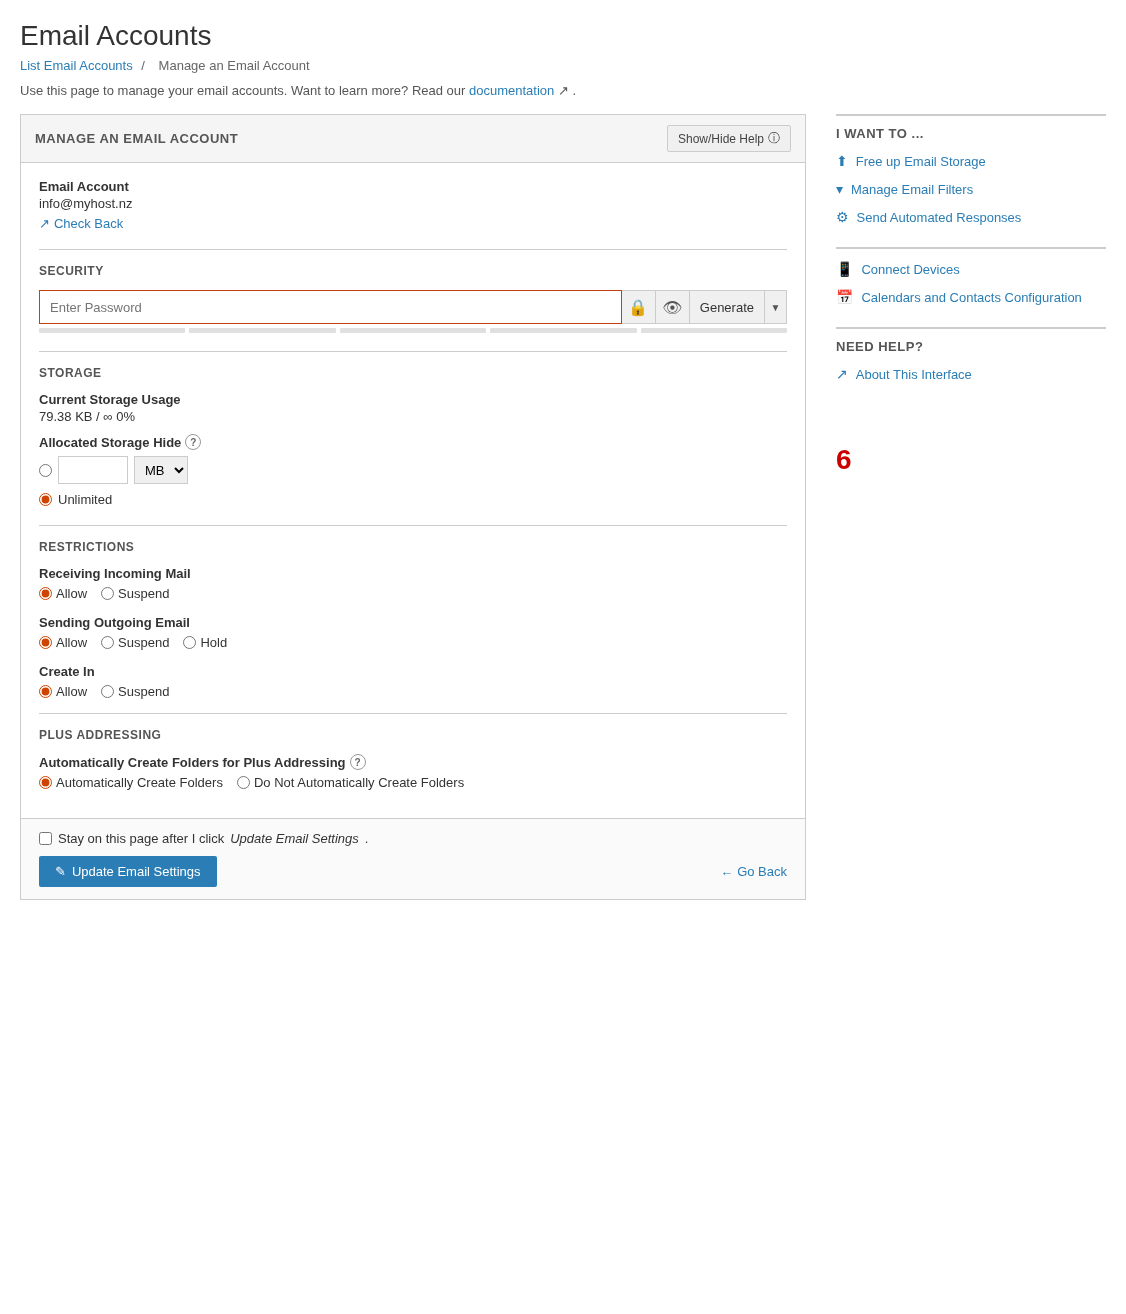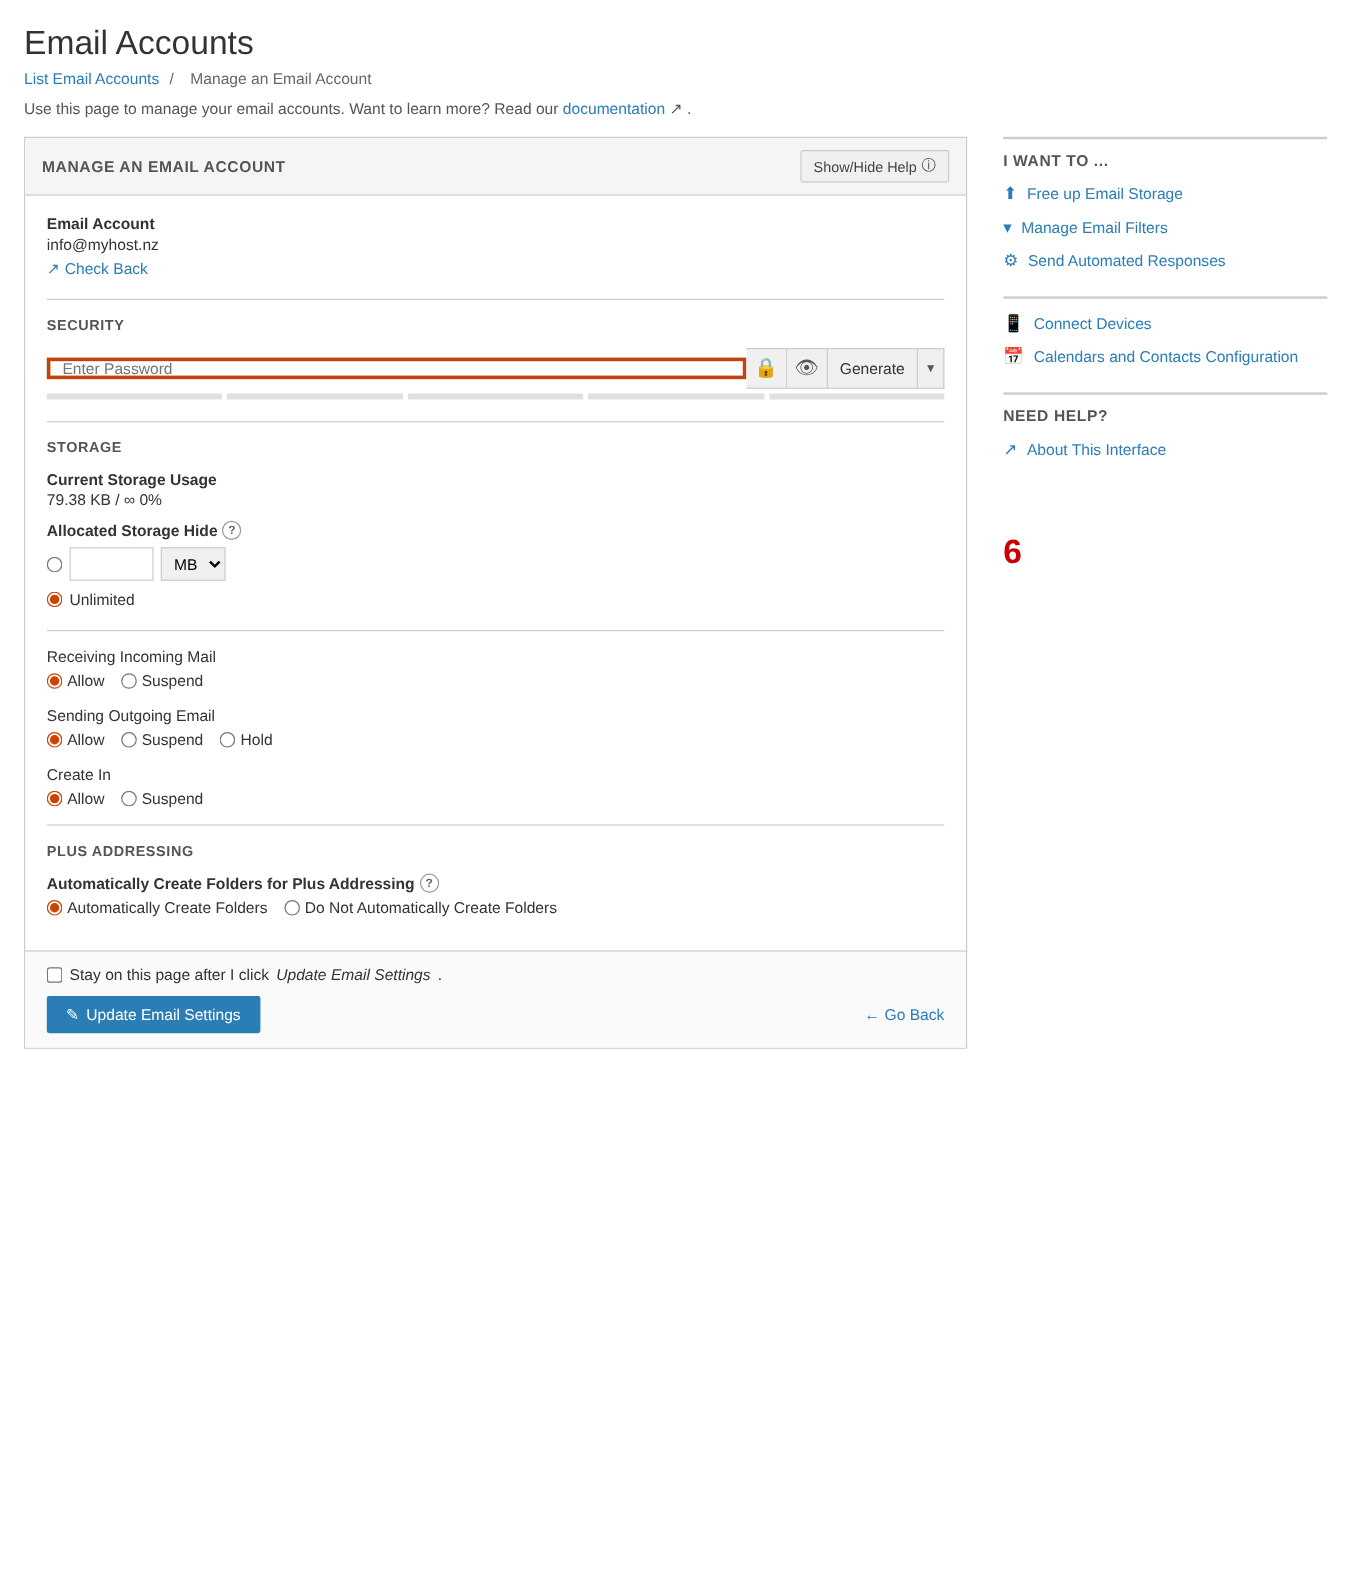--- a/index.html
+++ b/index.html
@@ -27,40 +27,40 @@
     .field-group { margin-bottom: 18px; }
     .field-label { font-weight: bold; font-size: 13px; margin-bottom: 2px; }
     .field-value { font-size: 13px; color: #333; margin-bottom: 4px; }
     .field-link { color: #2a7db5; text-decoration: none; font-size: 13px; display: inline-flex; align-items: center; gap: 4px; }
     
     .section-divider { border: none; border-top: 1px solid #ccc; margin: 14px 0; }
     
     .section-title { font-size: 12px; font-weight: bold; color: #555; letter-spacing: 0.5px; text-transform: uppercase; margin-bottom: 12px; }
     
     .input-row { display: flex; align-items: center; gap: 0; margin-top: 6px; }
-    .password-input { flex: 1; border: 3px solid #c2410c; padding: 6px 10px; font-size: 13px; height: 18px; outline: none; }
+    .password-input { flex: 1; border: 1px solid #c2410c; padding: 6px 10px; font-size: 13px; height: 34px; outline: none; }
     .icon-btn { border: 1px solid #ccc; border-left: none; background: #f0f0f0; height: 34px; width: 34px; cursor: pointer; display: flex; align-items: center; justify-content: center; font-size: 16px; color: #555; }
     .generate-btn { border: 1px solid #ccc; border-left: none; background: #f0f0f0; height: 34px; padding: 0 10px; cursor: pointer; font-size: 13px; color: #333; }
     .generate-arrow { border: 1px solid #ccc; border-left: none; background: #f0f0f0; height: 34px; width: 22px; cursor: pointer; display: flex; align-items: center; justify-content: center; color: #555; font-size: 10px; }
     
     .password-strength { display: flex; gap: 4px; margin-top: 4px; }
     .strength-bar { height: 5px; flex: 1; background: #e0e0e0; border-radius: 1px; }
     
     .storage-info { font-size: 13px; margin-bottom: 10px; color: #333; }
     .allocated-label { font-size: 13px; font-weight: bold; display: flex; align-items: center; gap: 4px; }
     .help-icon { display: inline-flex; align-items: center; justify-content: center; width: 16px; height: 16px; border: 1px solid #999; border-radius: 50%; font-size: 10px; color: #666; cursor: pointer; }
     
     .storage-input-row { display: flex; align-items: center; gap: 6px; margin-top: 6px; }
     .storage-number-input { width: 70px; height: 28px; border: 1px solid #ccc; padding: 4px 6px; font-size: 13px; }
     .unit-select { height: 28px; border: 1px solid #ccc; background: #f0f0f0; padding: 0 6px; font-size: 13px; cursor: pointer; }
     
     .unlimited-row { display: flex; align-items: center; gap: 6px; margin-top: 8px; font-size: 13px; }
     
     .restrictions-item { margin-bottom: 14px; }
-    .restrictions-label { font-weight: normal; font-size: 13px; margin-bottom: 5px; }
+    .restrictions-label { font-weight: bold; font-size: 13px; margin-bottom: 5px; }
     .radio-group { display: flex; align-items: center; gap: 14px; }
     .radio-option-item { display: flex; align-items: center; gap: 4px; font-size: 13px; cursor: pointer; }
     
     input[type="radio"] { accent-color: #cc4400; cursor: pointer; }
     
     .plus-addressing-item { margin-bottom: 12px; }
     .plus-label { font-weight: bold; font-size: 13px; margin-bottom: 5px; display: flex; align-items: center; gap: 4px; }
     
     .footer-section { border-top: 1px solid #ccc; padding: 12px 18px; background: #fafafa; }
     .stay-checkbox-row { display: flex; align-items: center; gap: 6px; font-size: 13px; margin-bottom: 10px; }
@@ -164,20 +164,21 @@
         </div>
 
         <div class="unlimited-row">
           <input type="radio" name="storage-type" checked="" style="">
           <span>Unlimited</span>
         </div>
       </div>
 
       <hr class="section-divider">
 
+      <div class="section-title">RESTRICTIONS</div>
 
       <div class="restrictions-item">
         <div class="restrictions-label">Receiving Incoming Mail</div>
         <div class="radio-group">
           <label class="radio-option-item">
             <input type="radio" name="receiving" checked="" style=""> Allow
           </label>
           <label class="radio-option-item">
             <input type="radio" name="receiving" style=""> Suspend
           </label>

